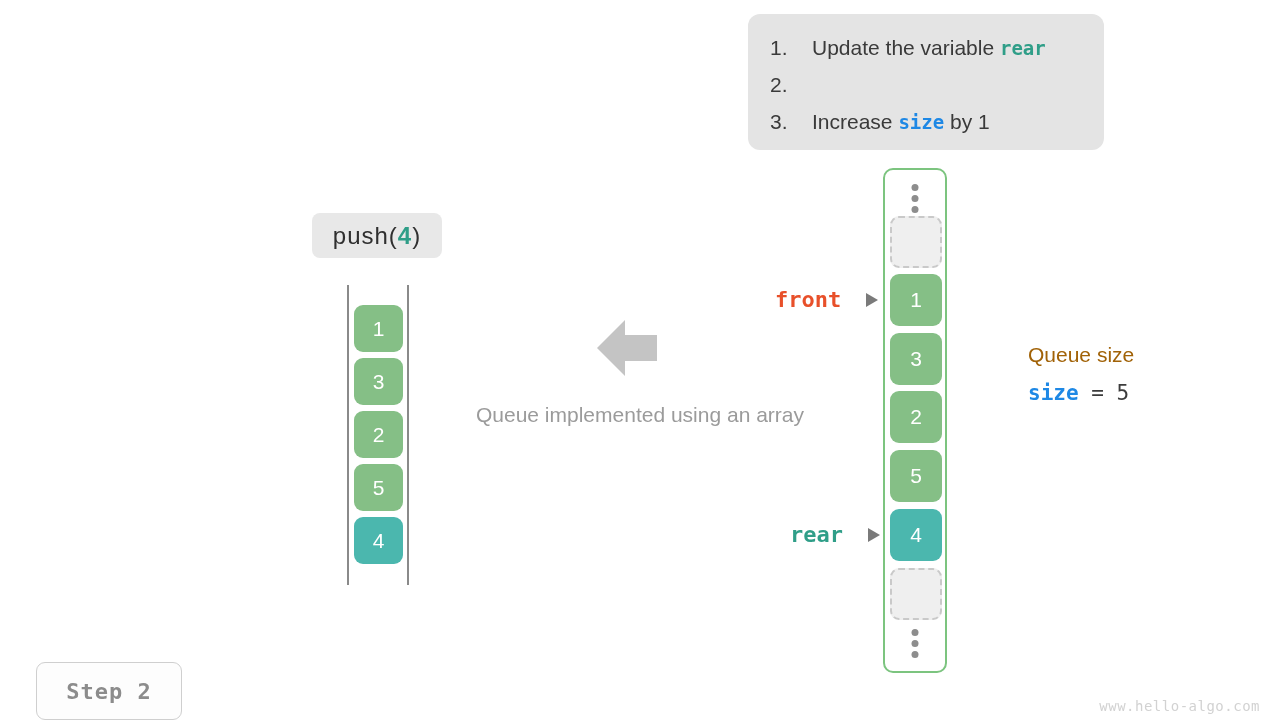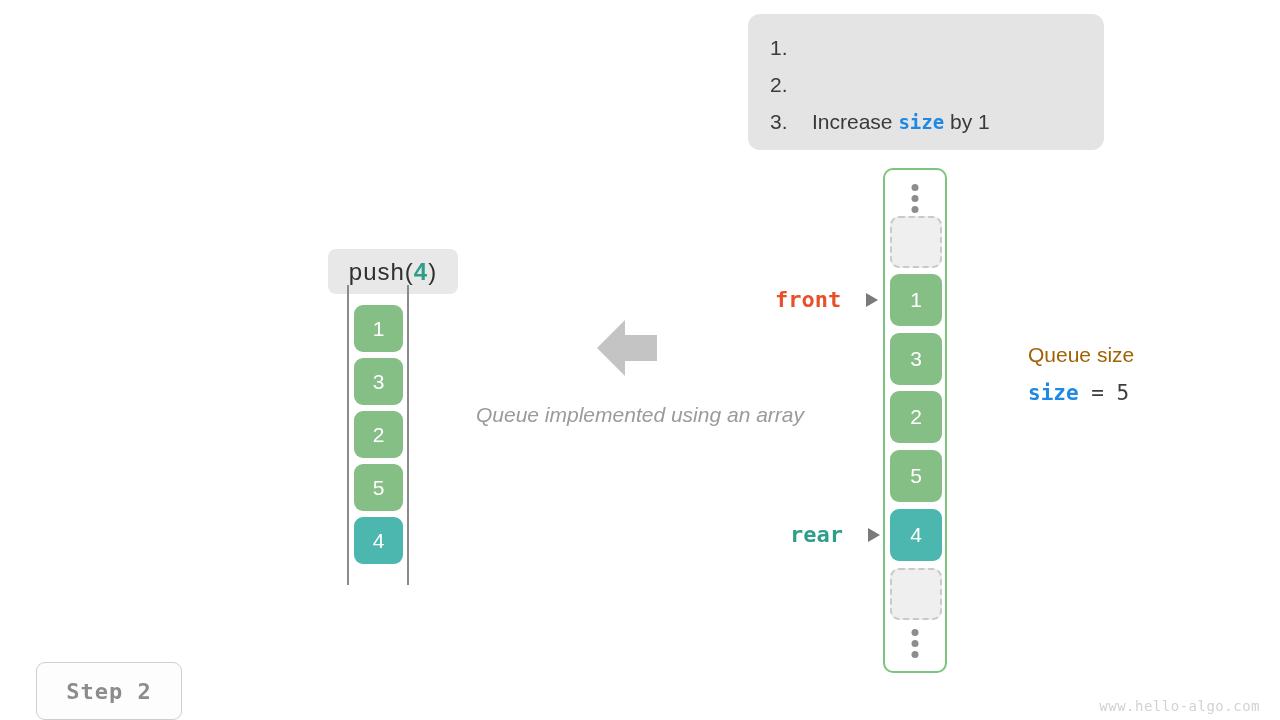--- a/index.html
+++ b/index.html
@@ -59,34 +59,33 @@
   .code-blue {
     font-family: "DejaVu Sans Mono", monospace;
     font-weight: bold;
     color: #1e88e5;
     font-size: 19px;
   }
 
   
   #push-chip {
     position: absolute;
-    left: 328px;
+    left: 312px;
     top: 213px;
     width: 130px;
     height: 45px;
     background: #e8e8e8;
     border-radius: 8px;
     display: flex;
     align-items: center;
     justify-content: center;
     font-size: 24px;
     font-family: "Liberation Sans", sans-serif;
     color: #2f2f2f;
     letter-spacing: 1px;
-    margin-top: 36px;
   }
   #push-chip .arg {
     color: #2f9e88;
     font-weight: bold;
     font-family: "Liberation Sans", sans-serif;
   }
 
   
   #left-queue {
     position: absolute;
@@ -134,21 +133,20 @@
     height: 56px;
   }
   #center-caption {
     position: absolute;
     left: 453px;
     top: 403px;
     width: 374px;
     text-align: center;
     font-size: 21px;
     color: #9b9b9b;
-    font-style: italic;
   }
 
   
   #array-container {
     position: absolute;
     left: 883px;
     top: 168px;
     width: 64px;
     height: 505px;
     border: 2px solid #7cc47f;
@@ -266,20 +264,21 @@
     color: #d2d2d2;
     letter-spacing: 0.5px;
   }
 </style>
 </head>
 <body>
 
 <div id="instruction-box">
   <div class="instr-row" style="top:22px;">
     <span class="instr-num">1.</span>
+    <span class="instr-text"><span>Update the variable </span><span class="code-teal">rear</span><span></span></span>
   </div>
   <div class="instr-row" style="top:59px;">
     <span class="instr-num">2.</span>
   </div>
   <div class="instr-row" style="top:96px;">
     <span class="instr-num">3.</span>
     <span class="instr-text"><span>Increase </span><span class="code-blue">size</span><span> by 1</span></span>
   </div>
 </div>
 

